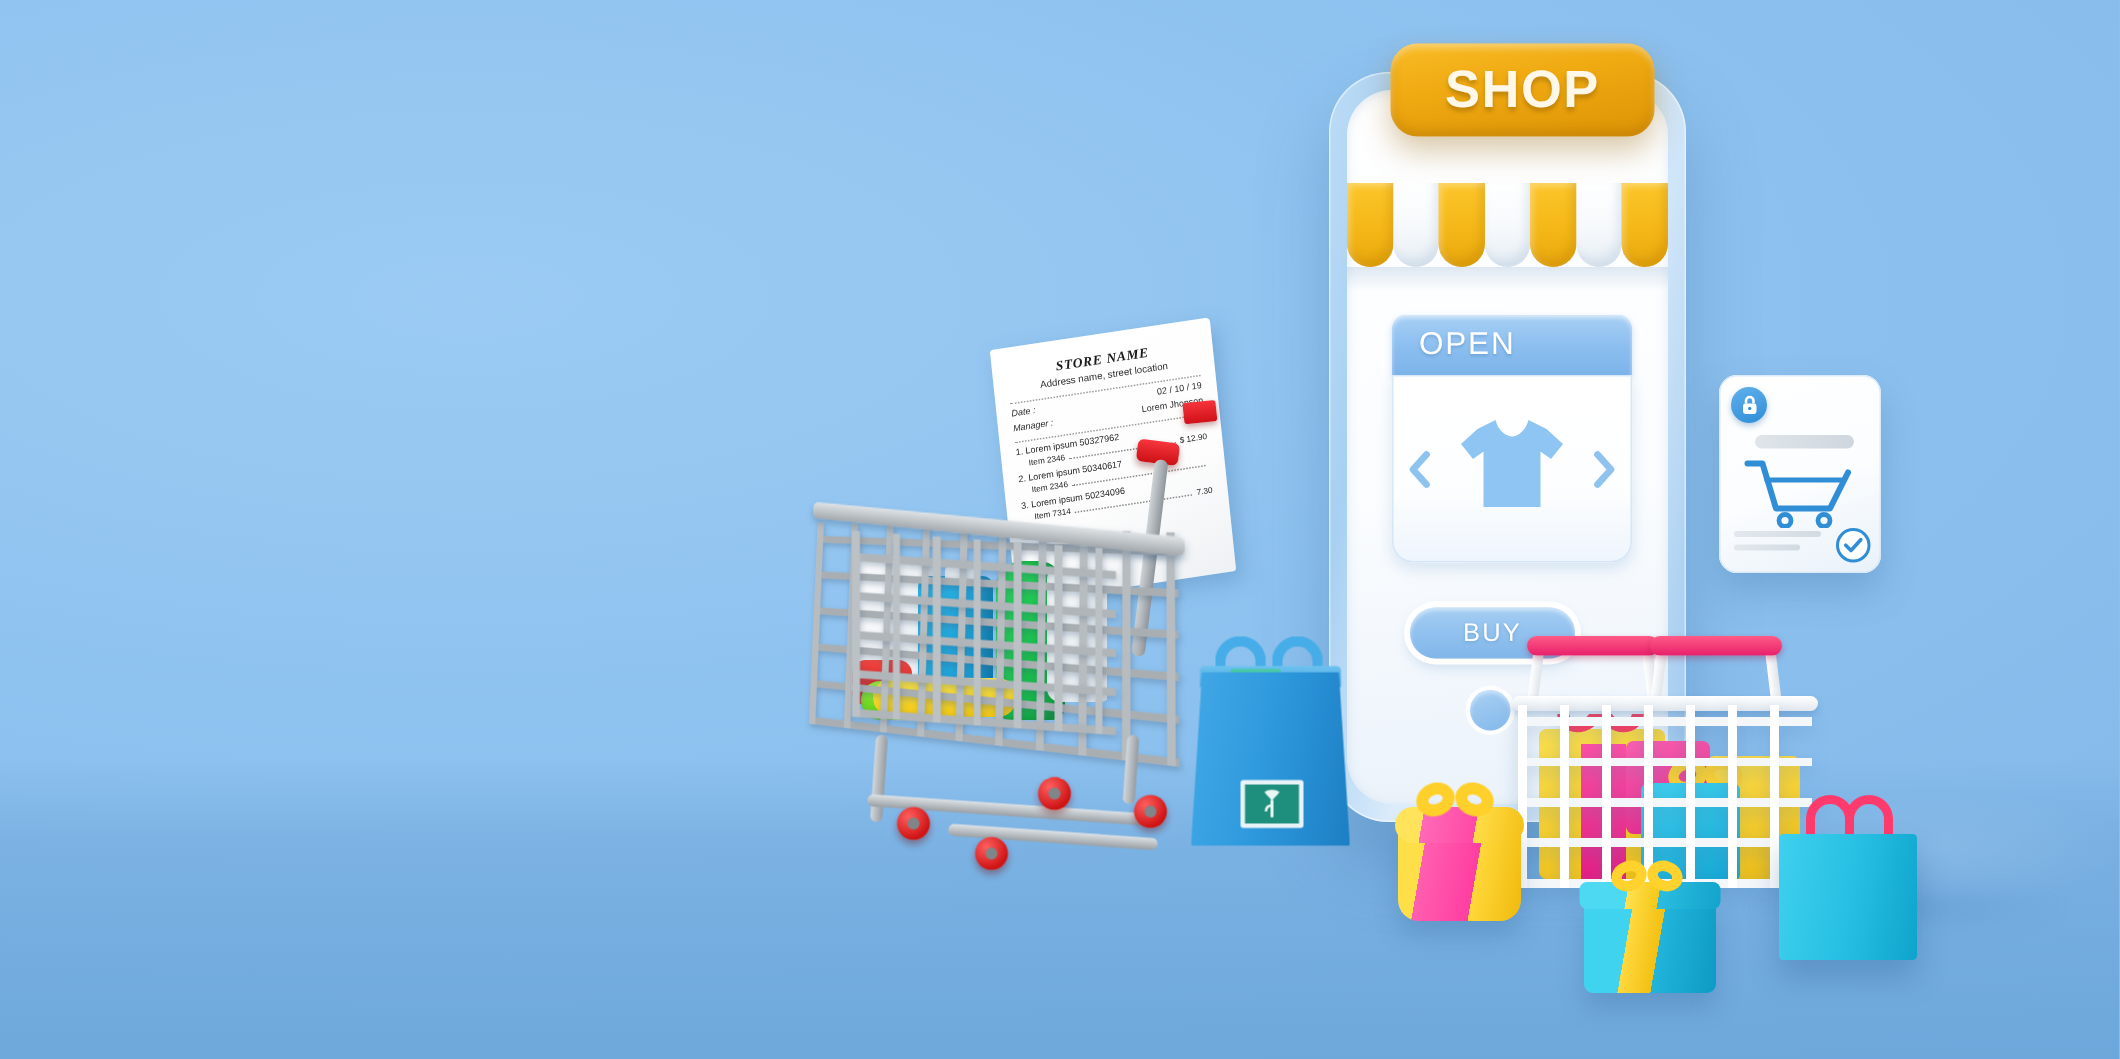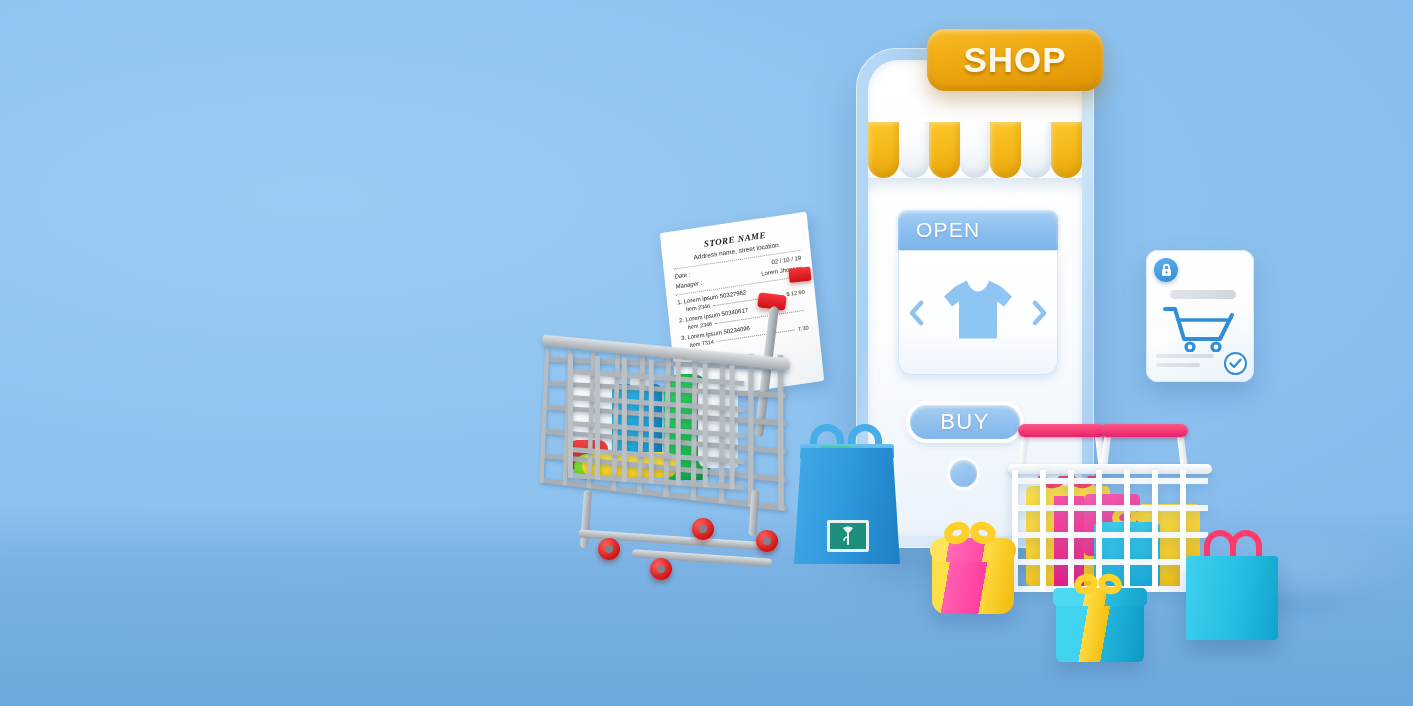--- a/index.html
+++ b/index.html
@@ -22,21 +22,21 @@
   }
   .floor-shadow-wide{
     position:absolute; left:1120px; bottom:78px; width:300px; height:46px;
     background:radial-gradient(50% 50% at 50% 50%, rgba(96,152,205,.55), rgba(96,152,205,0) 70%);
     filter:blur(6px);
   }
   .copy-space { position:absolute; left:0; top:0; width:500px; height:706px; }
 
   
   .phone {
-    position:absolute; left:856px; top:48px; width:238px; height:500px;
+    position:absolute; left:886px; top:48px; width:238px; height:500px;
     border-radius:40px;
     background:linear-gradient(100deg,#bcdcf6 0%,#a8d0f2 18%,#dcecfb 40%,#cfe5f8 75%,#9cc7ee 100%);
     box-shadow:0 26px 46px rgba(60,110,160,.35), inset 0 0 0 1px rgba(255,255,255,.5);
   }
   .phone-screen {
     position:absolute; left:12px; top:12px; right:12px; bottom:12px;
     border-radius:30px;
     background:linear-gradient(175deg,#ffffff 0%,#fbfdff 55%,#eaf2fa 100%);
     box-shadow:inset 0 2px 8px rgba(140,175,210,.25);
     overflow:hidden;
@@ -72,21 +72,21 @@
   .chev { position:absolute; top:50%; transform:translateY(-50%); width:16px; height:26px; }
   .chev.l { left:10px; } .chev.r { right:10px; }
   
   .buy-btn {
     position:absolute; left:42px; top:345px; width:110px; height:34px;
     border-radius:18px;
     background:linear-gradient(180deg,#a5cef3 0%,#8fc0ee 55%,#81b6e9 100%);
     box-shadow:0 0 0 4px #ffffff, 0 4px 10px rgba(120,165,210,.45), inset 0 2px 3px rgba(255,255,255,.5);
     display:flex; align-items:center; justify-content:center;
   }
-  .buy-btn span { color:#fff; font-size:22px; letter-spacing:1.5px; text-shadow:0 1px 2px rgba(90,140,190,.5); }
+  .buy-btn span { color:#fff; font-size:17px; letter-spacing:1.5px; text-shadow:0 1px 2px rgba(90,140,190,.5); }
   .home-dot {
     position:absolute; left:82px; top:400px; width:27px; height:27px; border-radius:50%;
     background:linear-gradient(160deg,#a9d1f4,#84b8ea);
     box-shadow:0 0 0 3px rgba(255,255,255,.9), inset 0 2px 3px rgba(255,255,255,.45);
   }
   
   .shop-badge {
     position:absolute; left:927px; top:29px; width:176px; height:62px;
     border-radius:18px;
     background:linear-gradient(170deg,#f9bc25 0%,#efa911 42%,#dd9405 100%);

